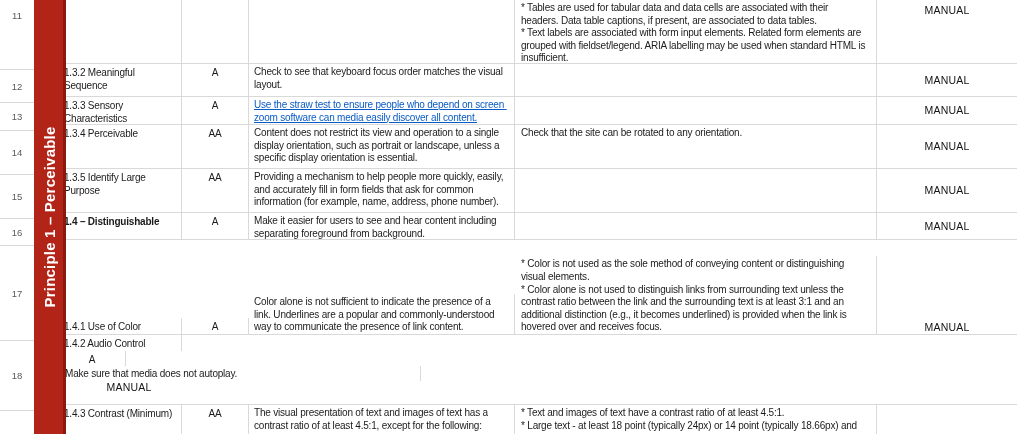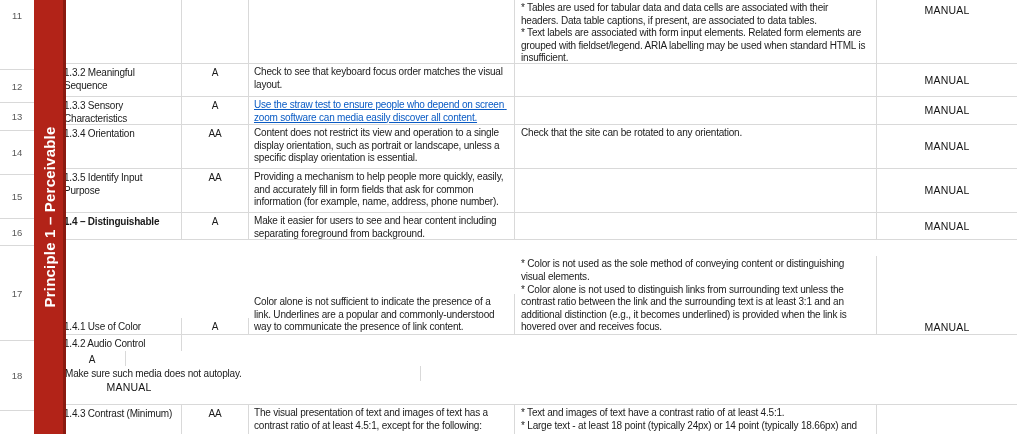--- a/index.html
+++ b/index.html
@@ -97,28 +97,28 @@
     <div class="cell status">MANUAL</div>
   </div>
       <div class="row" style="height: 28px;">
     <div class="cell name">1.3.3 Sensory Characteristics</div>
     <div class="cell level">A</div>
     <div class="cell desc"><a class="doc-link">Use the straw test to ensure people who depend on screen zoom software can media easily discover all content.</a></div>
     <div class="cell check"></div>
     <div class="cell status">MANUAL</div>
   </div>
       <div class="row" style="height: 44px;">
-    <div class="cell name">1.3.4 Orientation</div>
+    <div class="cell name">1.3.4 Perceivable</div>
     <div class="cell level">AA</div>
     <div class="cell desc">Content does not restrict its view and operation to a single display orientation, such as portrait or landscape, unless a specific display orientation is essential.</div>
     <div class="cell check">Check that the site can be rotated to any orientation.</div>
     <div class="cell status">MANUAL</div>
   </div>
       <div class="row" style="height: 44px;">
-    <div class="cell name">1.3.5 Identify Input Purpose</div>
+    <div class="cell name">1.3.5 Identify Large Purpose</div>
     <div class="cell level">AA</div>
     <div class="cell desc">Providing a mechanism to help people more quickly, easily, and accurately fill in form fields that ask for common information (for example, name, address, phone number).</div>
     <div class="cell check"></div>
     <div class="cell status">MANUAL</div>
   </div>
       <div class="row" style="height: 27px;">
     <div class="cell name bold">1.4 – Distinguishable</div>
     <div class="cell level">A</div>
     <div class="cell desc">Make it easier for users to see and hear content including separating foreground from background.</div>
     <div class="cell check"></div>
@@ -128,21 +128,21 @@
     <div class="cell name">1.4.1 Use of Color</div>
     <div class="cell level">A</div>
     <div class="cell desc">Color alone is not sufficient to indicate the presence of a link. Underlines are a popular and commonly-understood way to communicate the presence of link content.</div>
     <div class="cell check">* Color is not used as the sole method of conveying content or distinguishing visual elements.
 * Color alone is not used to distinguish links from surrounding text unless the contrast ratio between the link and the surrounding text is at least 3:1 and an additional distinction (e.g., it becomes underlined) is provided when the link is hovered over and receives focus.</div>
     <div class="cell status">MANUAL</div>
   </div>
       <div class="row" style="height: 70px; flex-direction: column;">
     <div class="cell name">1.4.2 Audio Control</div>
     <div class="cell level">A</div>
-    <div class="cell check">Make sure such media does not autoplay.</div>
+    <div class="cell check">Make sure that media does not autoplay.</div>
     <div class="cell status">MANUAL</div>
   </div>
       <div class="row last" style="height: 29px;">
     <div class="cell name">1.4.3 Contrast (Minimum)</div>
     <div class="cell level">AA</div>
     <div class="cell desc">The visual presentation of text and images of text has a contrast ratio of at least 4.5:1, except for the following:</div>
     <div class="cell check">* Text and images of text have a contrast ratio of at least 4.5:1.
 * Large text - at least 18 point (typically 24px) or 14 point (typically 18.66px) and</div>
     <div class="cell status"></div>
   </div>

